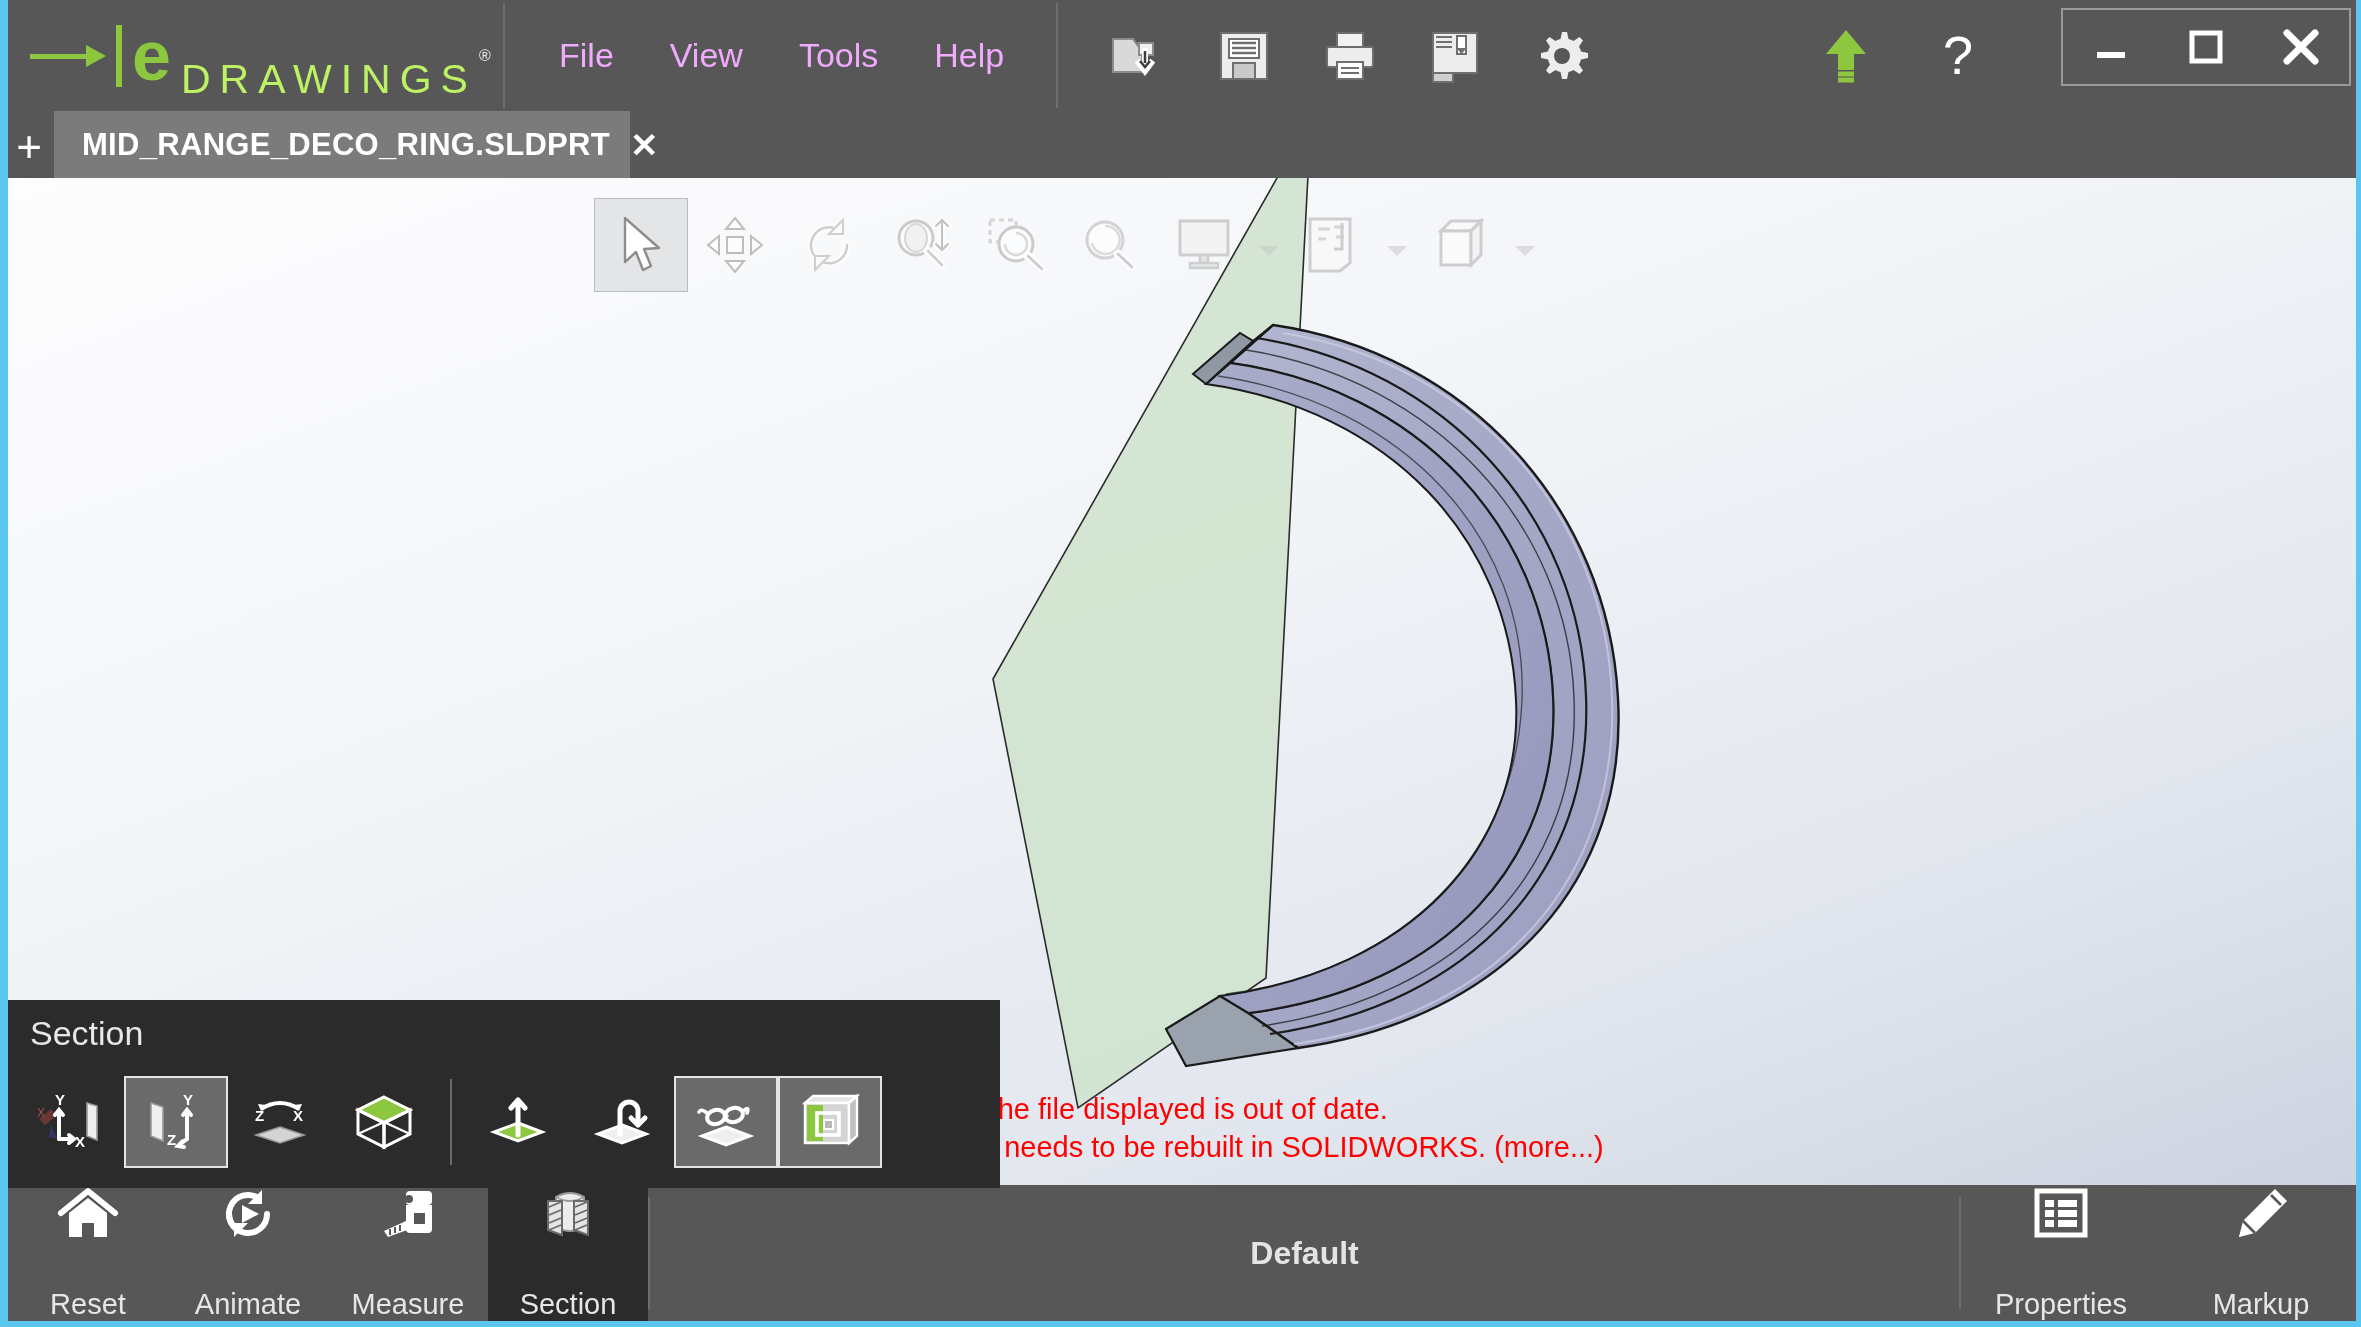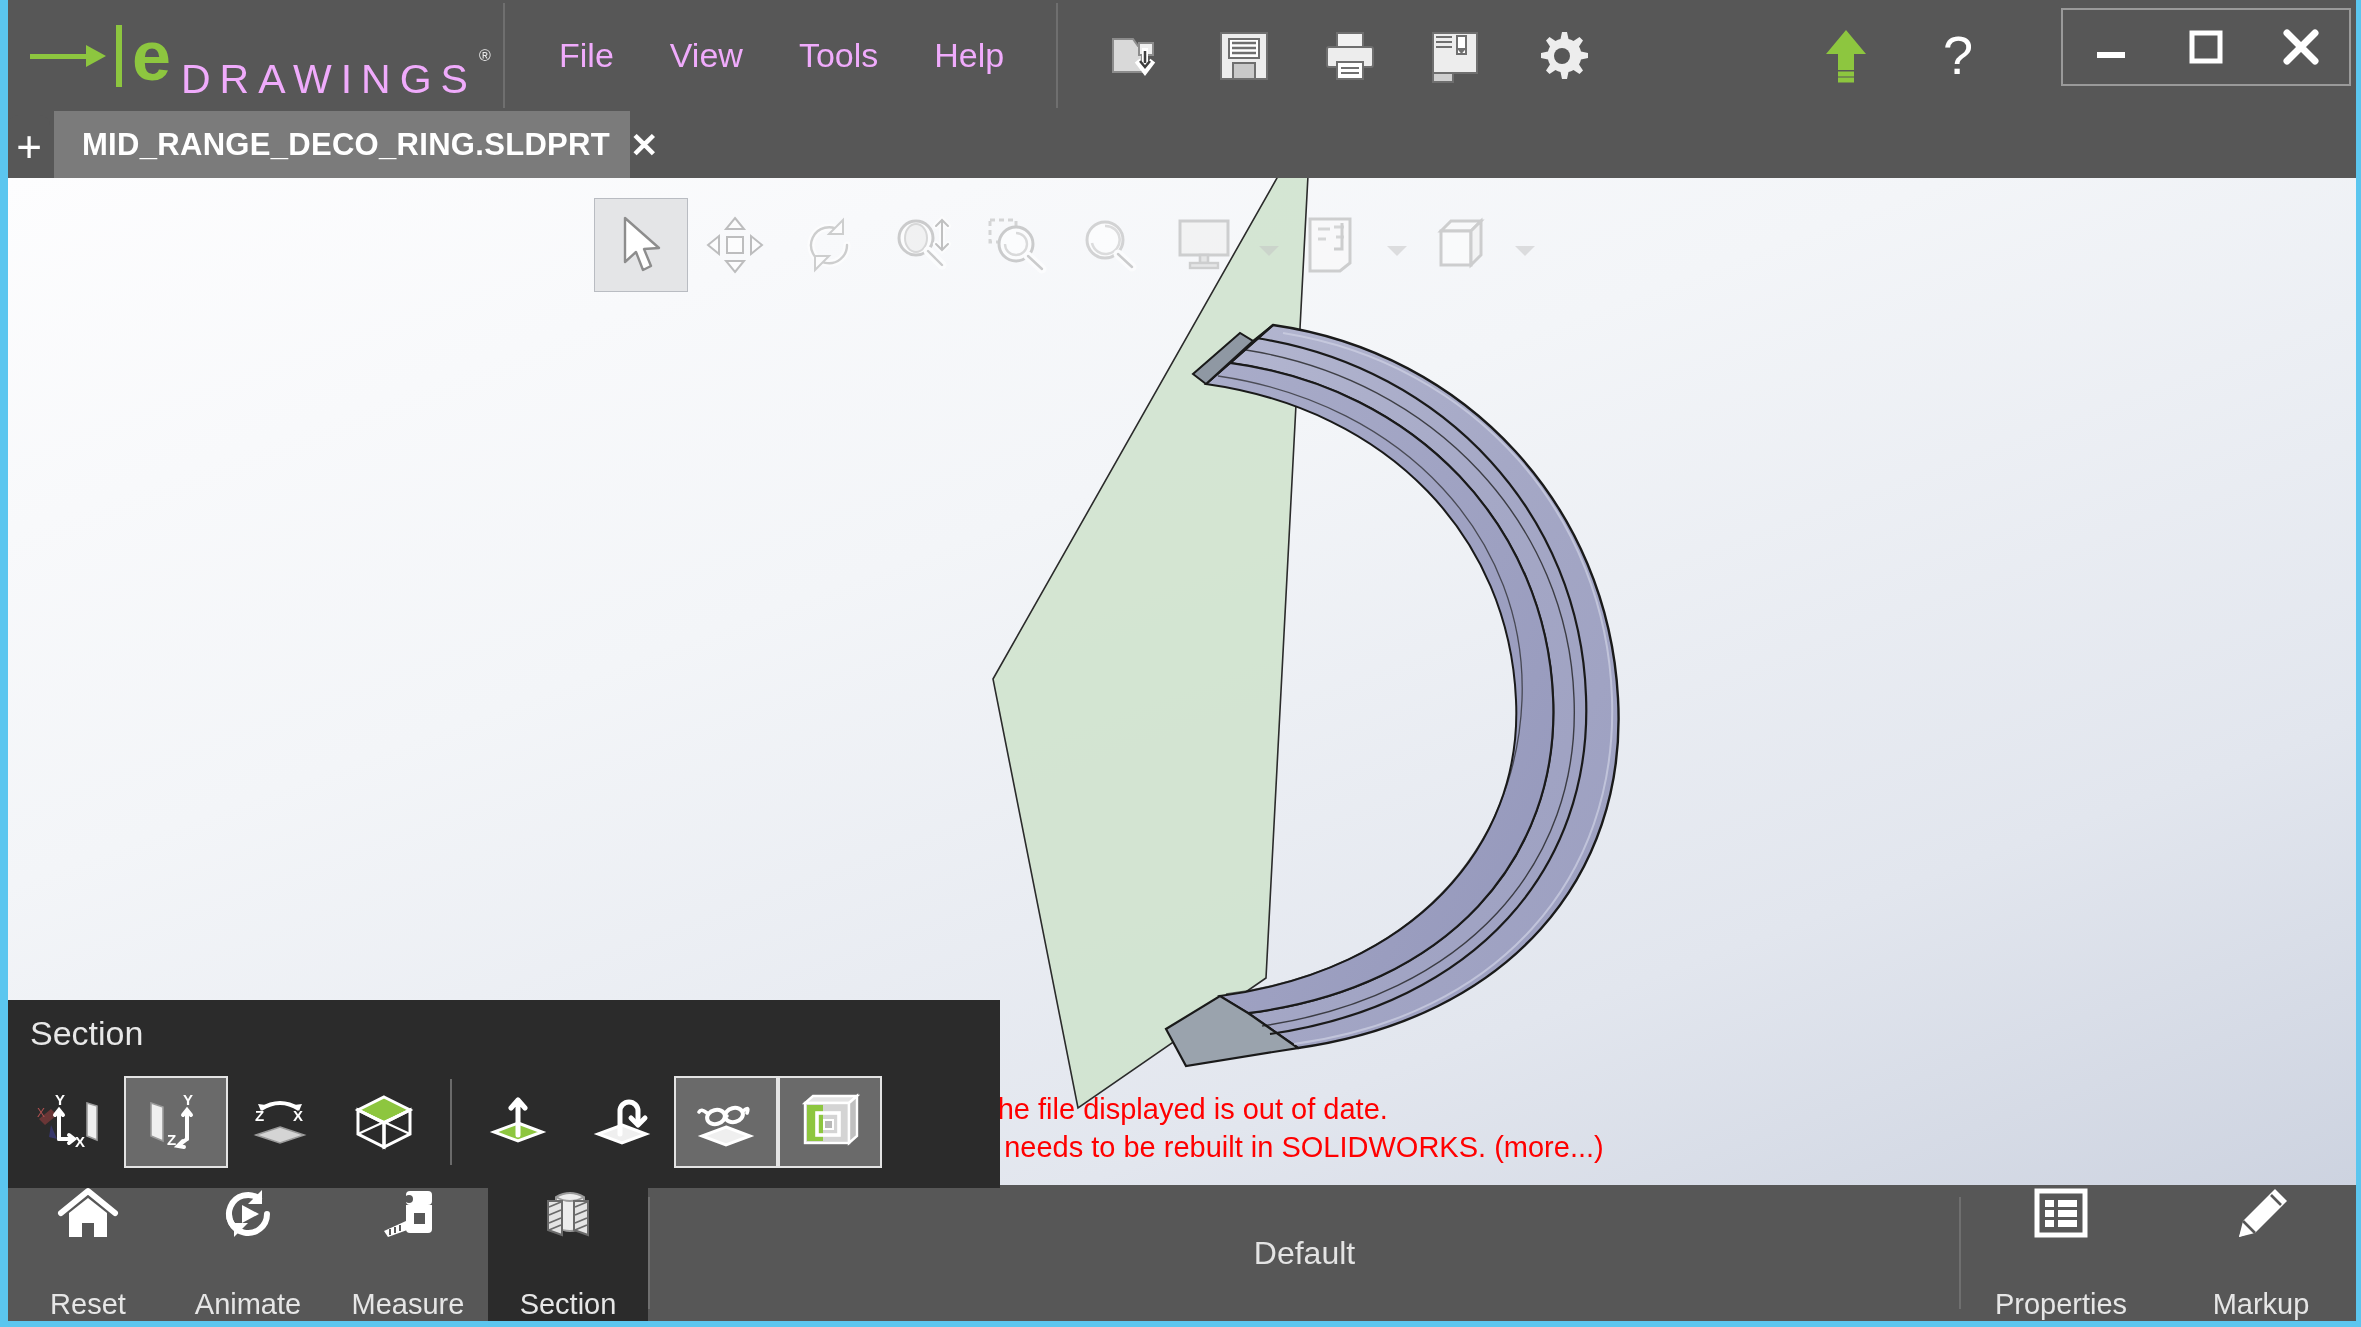--- a/index.html
+++ b/index.html
@@ -27,21 +27,21 @@
     position:absolute;left:0;top:3px;width:497px;height:105px;
     display:flex;align-items:center;gap:0px;padding-left:22px;box-sizing:border-box;
     border-right:2px solid #6f6f6f;
   }
   .logo-arrow{position:relative;width:86px;height:34px;flex:0 0 auto;}
   .logo-arrow .shaft{position:absolute;left:0;top:15px;width:62px;height:5px;background:#8dc63f;}
   .logo-arrow .head{position:absolute;left:56px;top:6px;width:0;height:0;
     border-top:11px solid transparent;border-bottom:11px solid transparent;border-left:20px solid #8dc63f;}
   .logo-bar{width:6px;height:62px;background:#8dc63f;margin:0 10px 0 0;flex:0 0 auto;}
   .logo-e{font-size:70px;line-height:62px;color:#8dc63f;font-weight:700;letter-spacing:0;margin-right:10px;}
-  .logo-word{font-size:41px;color:#f0abfc;letter-spacing:9px;font-weight:400;margin-top:48px;}
+  .logo-word{font-size:41px;color:#bef264;letter-spacing:9px;font-weight:400;margin-top:48px;}
   .logo-reg{font-size:16px;color:#e9e9e9;vertical-align:super;margin-left:2px;}
 
   .menus{position:absolute;left:499px;top:3px;height:105px;display:flex;align-items:center;
     border-right:2px solid #6f6f6f;padding:0 24px;box-sizing:border-box;}
   .menu-item{color:#f0abfc;font-size:34px;padding:0 28px;cursor:default;}
 
   .tb-icons{position:absolute;left:1092px;top:3px;height:105px;display:flex;align-items:center;gap:30px;}
   .tb-btn{width:76px;height:76px;display:flex;align-items:center;justify-content:center;cursor:default;}
 
   .tb-right{position:absolute;left:1800px;top:3px;height:105px;display:flex;align-items:center;gap:36px;}
@@ -86,21 +86,21 @@
   .sp-btn{width:104px;height:92px;display:flex;align-items:center;justify-content:center;box-sizing:border-box;}
   .sp-btn.active{background:#6a6a6a;border:2px solid #e4e4e4;}
   .sp-sep{width:2px;height:86px;background:#6a6a6a;margin:0 14px;}
 
   
   .bottombar{position:absolute;left:8px;top:1185px;width:2353px;height:136px;background:#575757;display:flex;align-items:stretch;}
   .bb-item{width:160px;display:flex;flex-direction:column;align-items:center;justify-content:space-between;gap:6px;}
   .bb-item.active{background:#2b2b2b;}
   .bb-item .lbl{color:#e6e6e6;font-size:29px;}
   .bb-sep{width:2px;background:#6f6f6f;margin:12px 0;}
-  .bb-center{flex:1;display:flex;align-items:center;justify-content:center;}
+  .bb-center{flex:1;display:flex;align-items:center;justify-content:center;font-weight:bold;}
   .bb-center .cfg{color:#e4e4e4;font-size:32px;}
   .bb-item.wide{width:200px;}
 
   svg{display:block;}
 </style>
 </head>
 <body>
 
 <div class="app">
 

